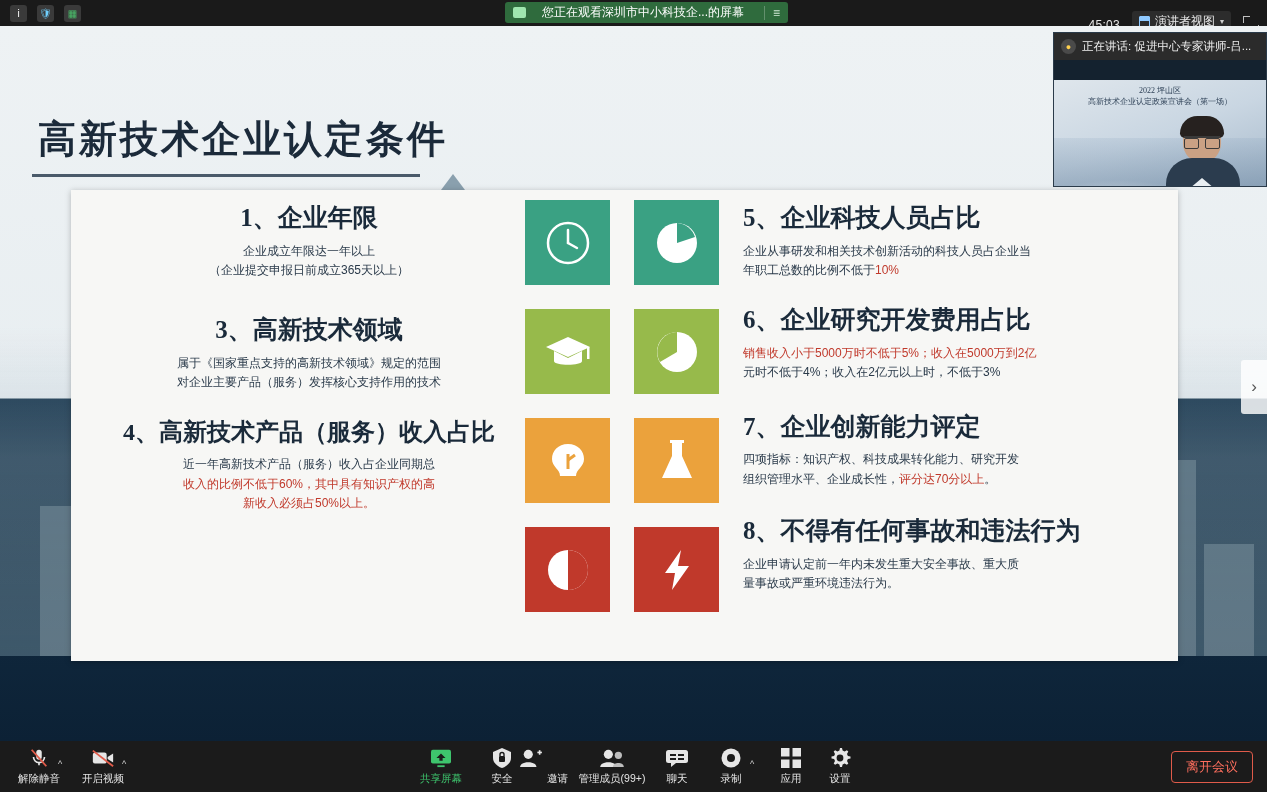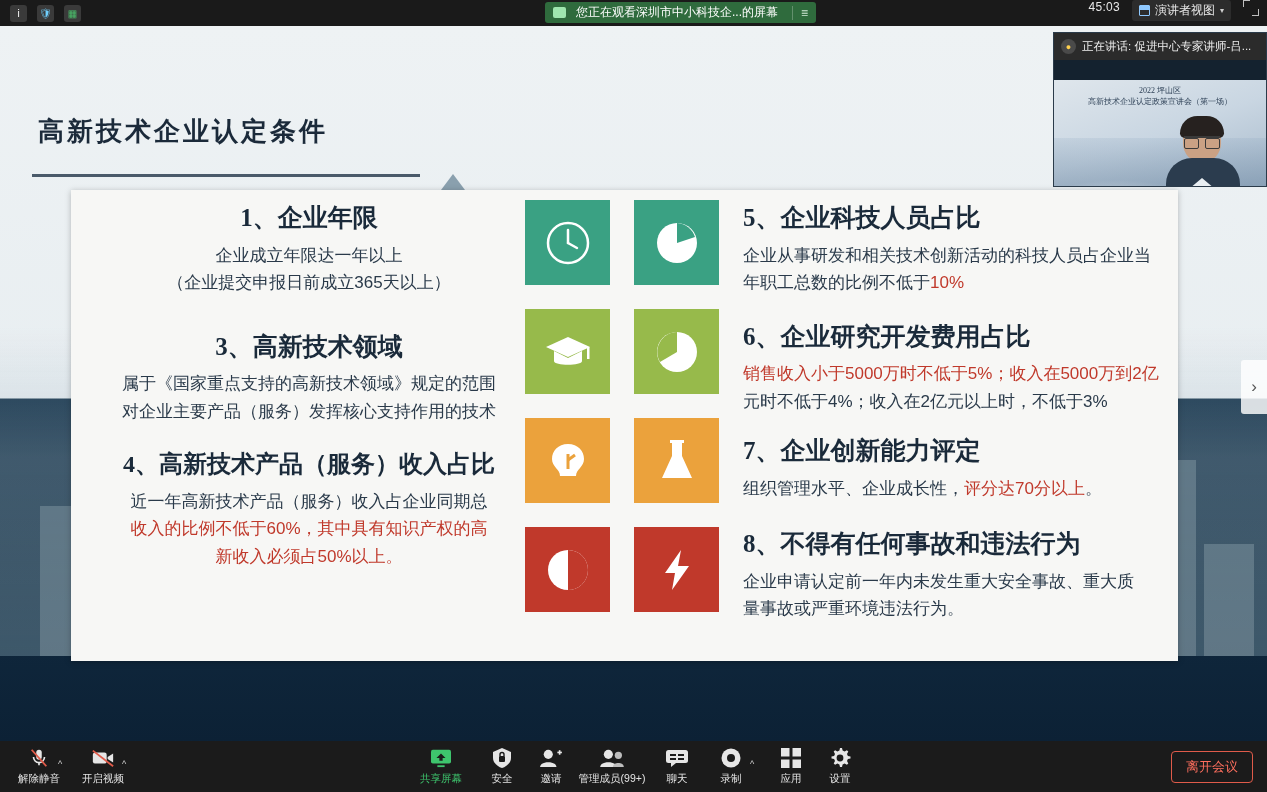--- a/index.html
+++ b/index.html
@@ -50,46 +50,45 @@
   .tb-icon.shield { background: #3a3a3a; color: #6fd0ff; }
   .tb-icon.stats { background: #3a3a3a; color: #4bbd6b; }
   .sharing-pill {
     position: absolute;
     left: 505px; top: 2px;
     height: 21px;
     background: #2f6b3d;
     border-radius: 3px;
     display: flex;
     align-items: center;
-    gap: 10px;
+    gap: 16px;
     padding: 0 8px;
     color: #fff;
     font-size: 12px;
     white-space: nowrap;
-    margin-left: 40px;
   }
   .sharing-pill .share-ico {
     width: 13px; height: 11px;
     background: #9fe6af;
     border-radius: 2px;
     display: inline-block;
   }
   .sharing-pill .menu-ico {
     margin-left: 4px;
     color: #cfe8d5;
     font-size: 12px;
     border-left: 1px solid rgba(255,255,255,.25);
     padding-left: 8px;
   }
   .topbar-right {
     position: absolute;
     right: 8px; top: 0;
     height: 32px;
     display: flex;
-    align-items: flex-start;
+    align-items: flex-end;
     gap: 12px;
     color: #e8e8e8;
     font-size: 12px;
   }
   .timer { font-family: "Liberation Sans", sans-serif; letter-spacing: .3px; }
   .viewmode {
     display: flex;
     align-items: center;
     gap: 5px;
     background: #2c2c2c;
@@ -141,21 +140,21 @@
     opacity: .9;
   }
   .city .b {
     position: absolute;
     bottom: 0;
     background: rgba(150,170,180,.45);
   }
   .slide-title {
     position: absolute;
     left: 38px; top: 88px;
-    font-size: 26px;
+    font-size: 38px;
     color: #1b2a3a;
     font-family: "Liberation Serif", serif;
     font-weight: bold;
     letter-spacing: 3px;
   }
   .slide-title-rule {
     position: absolute;
     left: 32px; top: 148px;
     width: 388px; height: 3px;
     background: #4a5a6a;
@@ -188,21 +187,21 @@
   .item { margin-bottom: 16px; }
   .item-h {
     font-family: "Liberation Serif", serif;
     font-weight: bold;
     color: #1a2a3a;
     font-size: 25px;
     line-height: 1.1;
     margin-bottom: 10px;
   }
   .item-b {
-    font-size: 17px;
+    font-size: 12px;
     color: #2a3a4a;
     line-height: 1.62;
   }
   .item-b .hl { color: #c0392b; }
   .al-c { text-align: center; }
   .al-l { text-align: left; }
 
   
   .icons {
     position: absolute;
@@ -547,23 +546,24 @@
         </div>
 
         <div class="item" style="margin-top:26px;">
           <div class="item-h al-l">6、企业研究开发费用占比</div>
           <div class="item-b al-l">
             <div class="hl">销售收入小于5000万时不低于5%；收入在5000万到2亿</div>
             <div>元时不低于4%；收入在2亿元以上时，不低于3%</div>
           </div>
         </div>
 
-        <div class="item" style="margin-top:22px;">
+        <div class="item" style="margin-top:30px;">
           <div class="item-h al-l">7、企业创新能力评定</div>
           <div class="item-b al-l">
+            <div>四项指标：知识产权、科技成果转化能力、研究开发</div>
             <div>组织管理水平、企业成长性，<span class="hl">评分达70分以上</span>。</div>
           </div>
         </div>
 
         <div class="item" style="margin-top:28px;">
           <div class="item-h al-l">8、不得有任何事故和违法行为</div>
           <div class="item-b al-l">
             <div>企业申请认定前一年内未发生重大安全事故、重大质</div>
             <div>量事故或严重环境违法行为。</div>
           </div>
@@ -642,21 +642,21 @@
       <span class="glyph">
         <svg width="20" height="22" viewBox="0 0 20 22">
           <path d="M10 1 L19 5 L19 11 C19 16 14 20 10 21 C6 20 1 16 1 11 L1 5 Z" fill="#e6e6e6"></path>
           <rect x="7" y="9" width="6" height="6" rx="1" fill="#1b1b1b"></rect>
           <path d="M8 9 V7.5 a2 2 0 0 1 4 0 V9" fill="none" stroke="#1b1b1b" stroke-width="1.4"></path>
         </svg>
       </span>
       <span class="lbl">安全</span>
     </div>
 
-    <div class="tb-item" style="left:514px;">
+    <div class="tb-item" style="left:494px;text-align:right;">
       <span class="glyph">
         <svg width="24" height="20" viewBox="0 0 26 22">
           <circle cx="10" cy="7" r="5" fill="#e6e6e6"></circle>
           <path d="M1 21 C1 14 19 14 19 21 Z" fill="#e6e6e6"></path>
           <rect x="20" y="4" width="5" height="1.8" fill="#e6e6e6"></rect>
           <rect x="21.6" y="2.4" width="1.8" height="5" fill="#e6e6e6"></rect>
         </svg>
       </span>
       <span class="lbl">邀请</span>
     </div>

